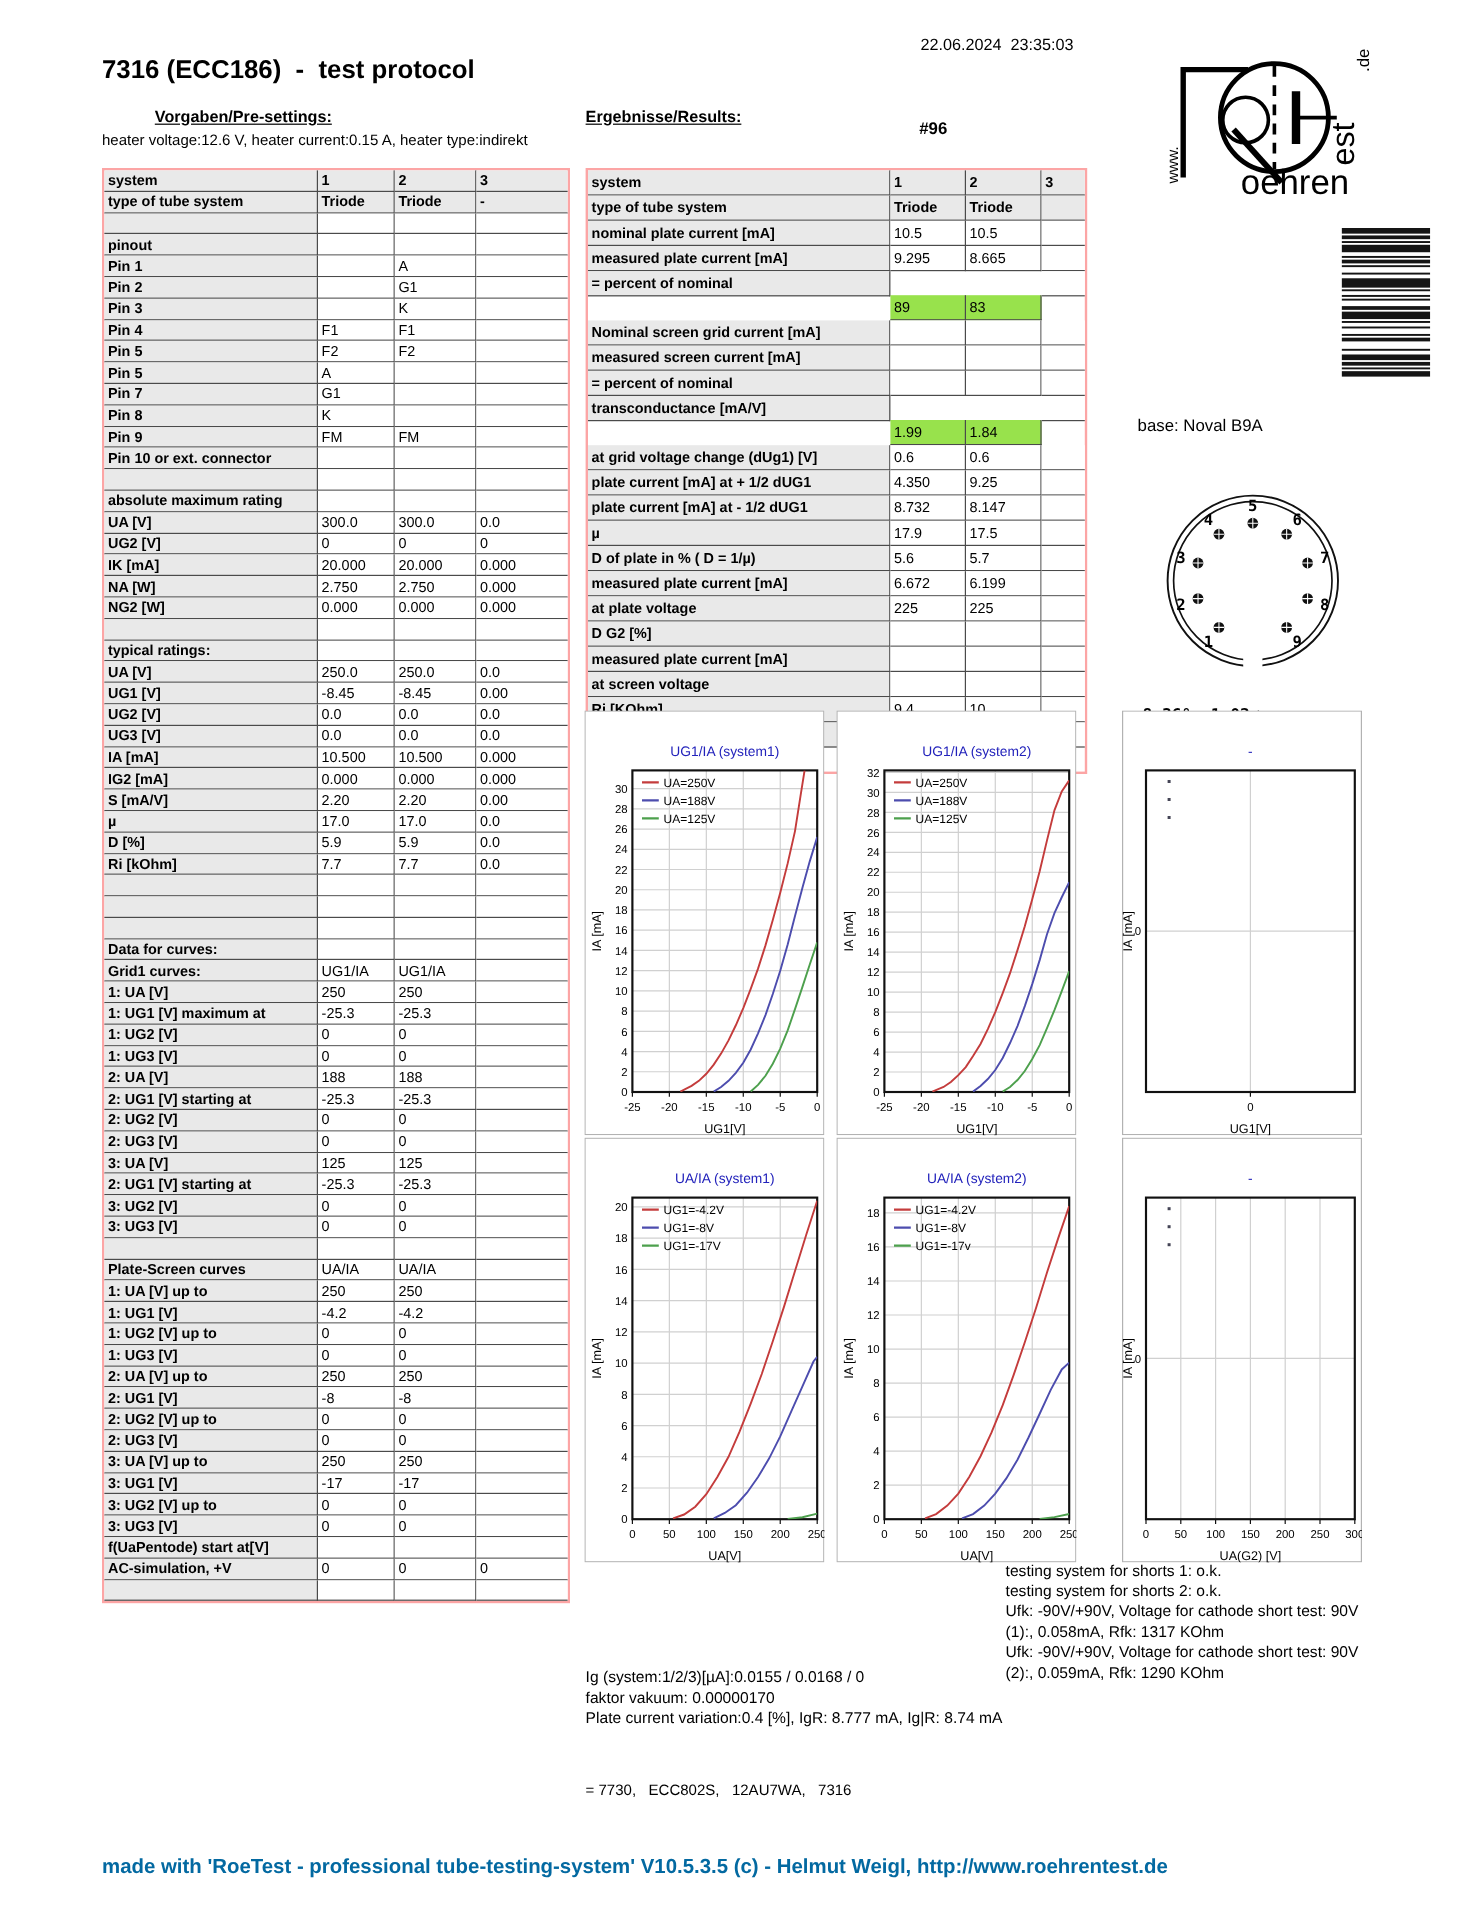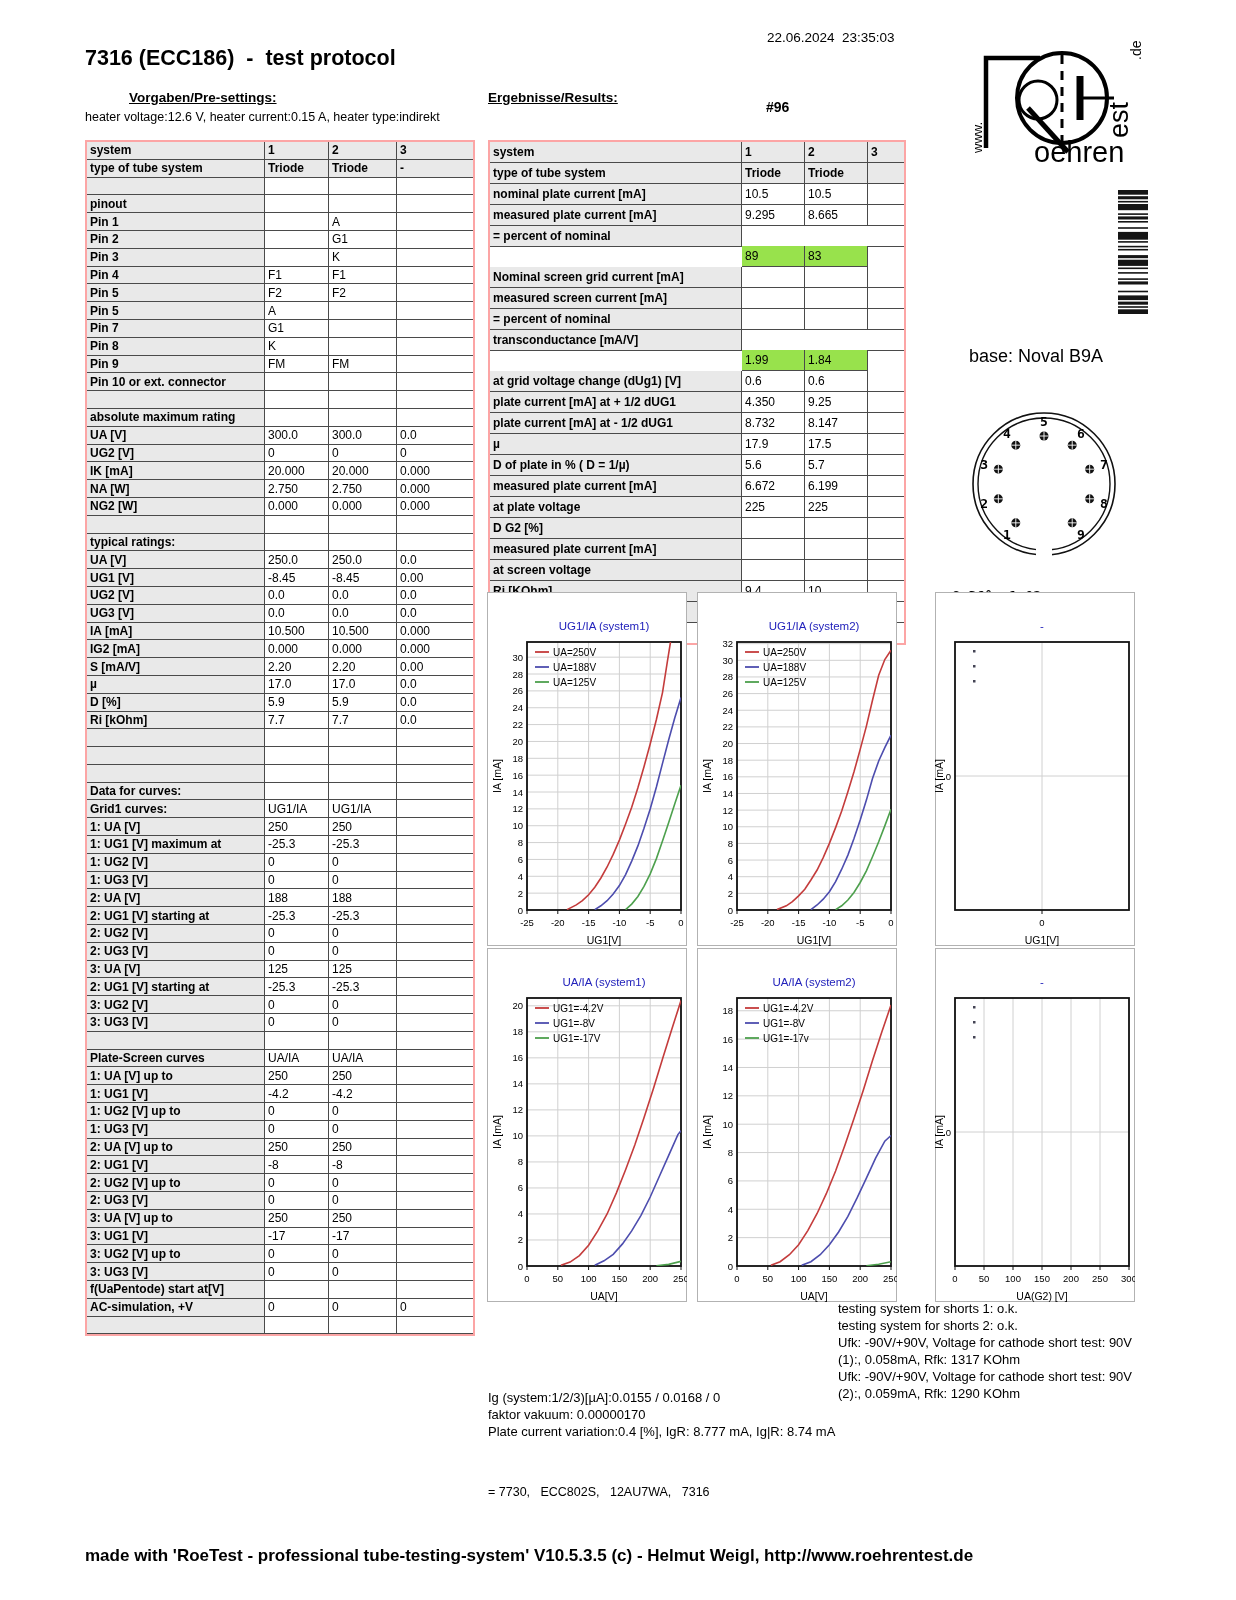--- a/index.html
+++ b/index.html
@@ -1,37 +1,37 @@
 <!DOCTYPE html>
 <html><head>
 <meta charset="utf-8">
 <style>
   html,body{margin:0;padding:0;background:#fff;}
   #page{position:relative;width:1148px;height:1600px;background:#fff;overflow:hidden;
-        font-family:"Liberation Sans",sans-serif;color:#000;}
+        font-family:"Liberation Sans",sans-serif;color:#000;padding-left:44px;}
   .abs{position:absolute;white-space:pre;}
   .bold{font-weight:bold;}
   .ul{text-decoration:underline;}
   
   .tbl{position:absolute;border:2px solid #fca5a5;background:#fff;}
   .trow{display:grid;}
   .pre .trow{grid-template-columns:178px 64px 68px 76px;}
   .res .trow{grid-template-columns:252px 63px 63px 36px;}
   .tcell{border-right:1px solid #4a4a4a;border-bottom:1px solid #4a4a4a;
          font-size:12px;display:flex;align-items:center;padding:0 3px;
          overflow:hidden;white-space:nowrap;background:#fff;}
   .pre .tcell{height:16.8px;}
   .res .tcell{height:20px;}
   .trow .tcell:last-child{border-right:none;}
   .lab,.hdr{background:#e9e9e9;font-weight:bold;}
   .green{background:#98e24c;margin-top:20px;}
   .mono{font-family:"DejaVu Sans Mono",monospace;font-weight:bold;}
   .note{position:absolute;font-size:13px;line-height:17px;white-space:pre;}
   #b9a-box{display:inline-block;border:2px solid #000;padding:0 3px;margin-left:10px;}
-  #footer-line{position:absolute;left:85px;top:1546px;font-size:17px;font-weight:bold;color:#000000;white-space:pre;}
+  #footer-line{position:absolute;left:85px;top:1546px;font-size:17px;font-weight:bold;color:#0369a1;white-space:pre;}
 </style>
 </head>
 <body>
 
 <div id="page">
 
   <div class="abs" style="left:767px;top:30px;font-size:13.5px;">22.06.2024  23:35:03</div>
   <div class="abs bold" style="left:85px;top:46px;font-size:21.5px;">7316 (ECC186)  -  test protocol</div>
   <div class="abs bold ul" style="left:85px;top:90px;font-size:13.5px;margin-left:44px;">Vorgaben/Pre-settings:</div>
   <div class="abs bold ul" style="left:488px;top:90px;font-size:13.5px;">Ergebnisse/Results:</div>
@@ -604,21 +604,21 @@
         <div class="tcell val"></div>
       </div>
       <div class="trow">
         <div class="tcell lab">Ig [µA]</div>
         <div class="tcell val green">0.0155</div>
         <div class="tcell val green">0.0168</div>
         <div class="tcell val"></div>
       </div>
     </div>
 
-  <div class="abs" style="left:969px;top:346px;font-size:18px;">base: Noval B9A</div>
+  <div class="abs" style="left:948px;top:346px;font-size:14px;">base: Noval B9A</div>
   <svg class="abs" style="left:962px;top:402px;" width="164" height="164" id="socket">
       <circle cx="82" cy="82" r="71" fill="none" stroke="#111" stroke-width="1.6"></circle>
       <circle cx="82" cy="82" r="66" fill="none" stroke="#111" stroke-width="1.4"></circle>
       <rect x="74" y="145" width="16" height="12" fill="#fff"></rect>
       <circle cx="53.786307889961286" cy="120.83281572999746" r="4.5" fill="#111"></circle>
       <line x1="49.286307889961286" x2="58.286307889961286" y1="120.83281572999746" y2="120.83281572999746" stroke="#fff" stroke-width="0.9"></line>
       <line x1="53.786307889961286" x2="53.786307889961286" y1="116.33281572999746" y2="125.33281572999746" stroke="#fff" stroke-width="0.9"></line>
       <text x="44.96952910557418" y="137.46807064562168" text-anchor="middle" font-size="13" font-weight="bold" font-family="DejaVu Sans Mono,monospace">1</text>
       <circle cx="36.34928721783263" cy="96.83281572999749" r="4.5" fill="#111"></circle>
       <line x1="31.849287217832632" x2="40.84928721783263" y1="96.83281572999749" y2="96.83281572999749" stroke="#fff" stroke-width="0.9"></line>

